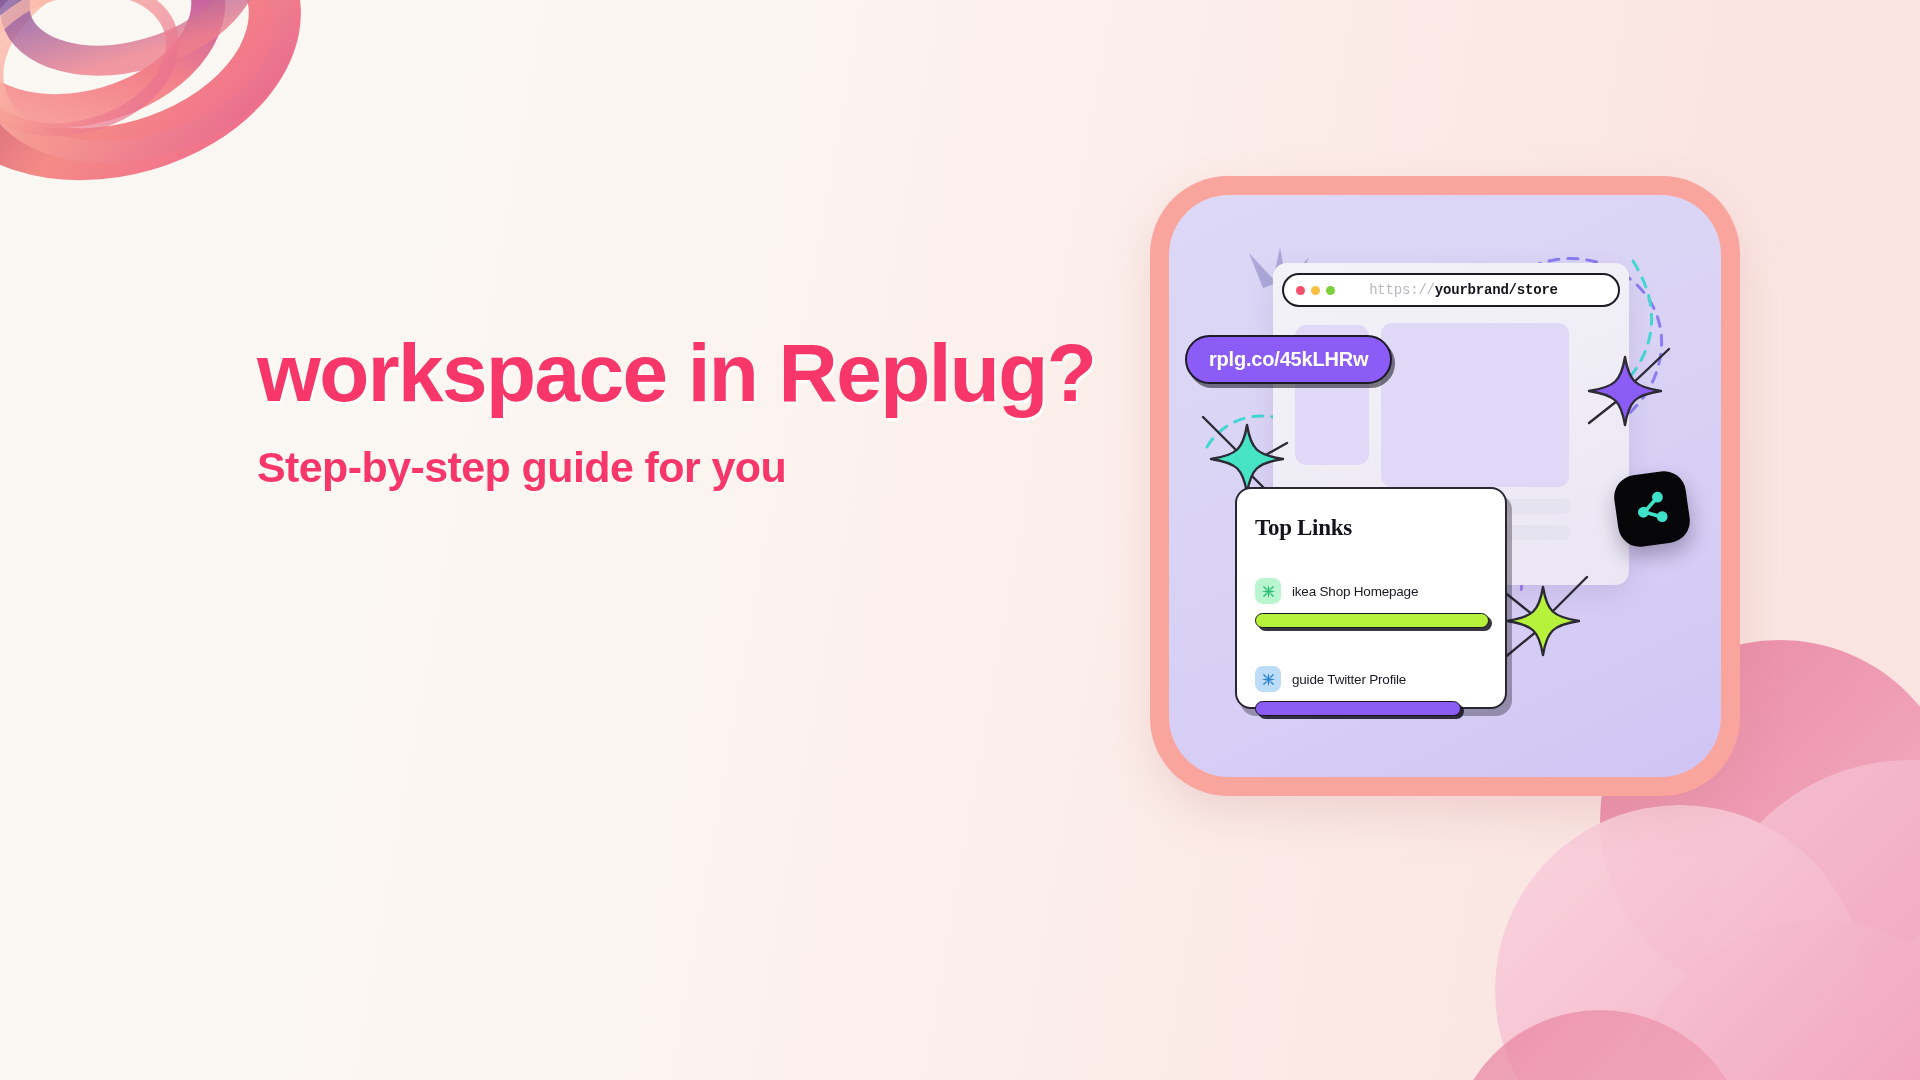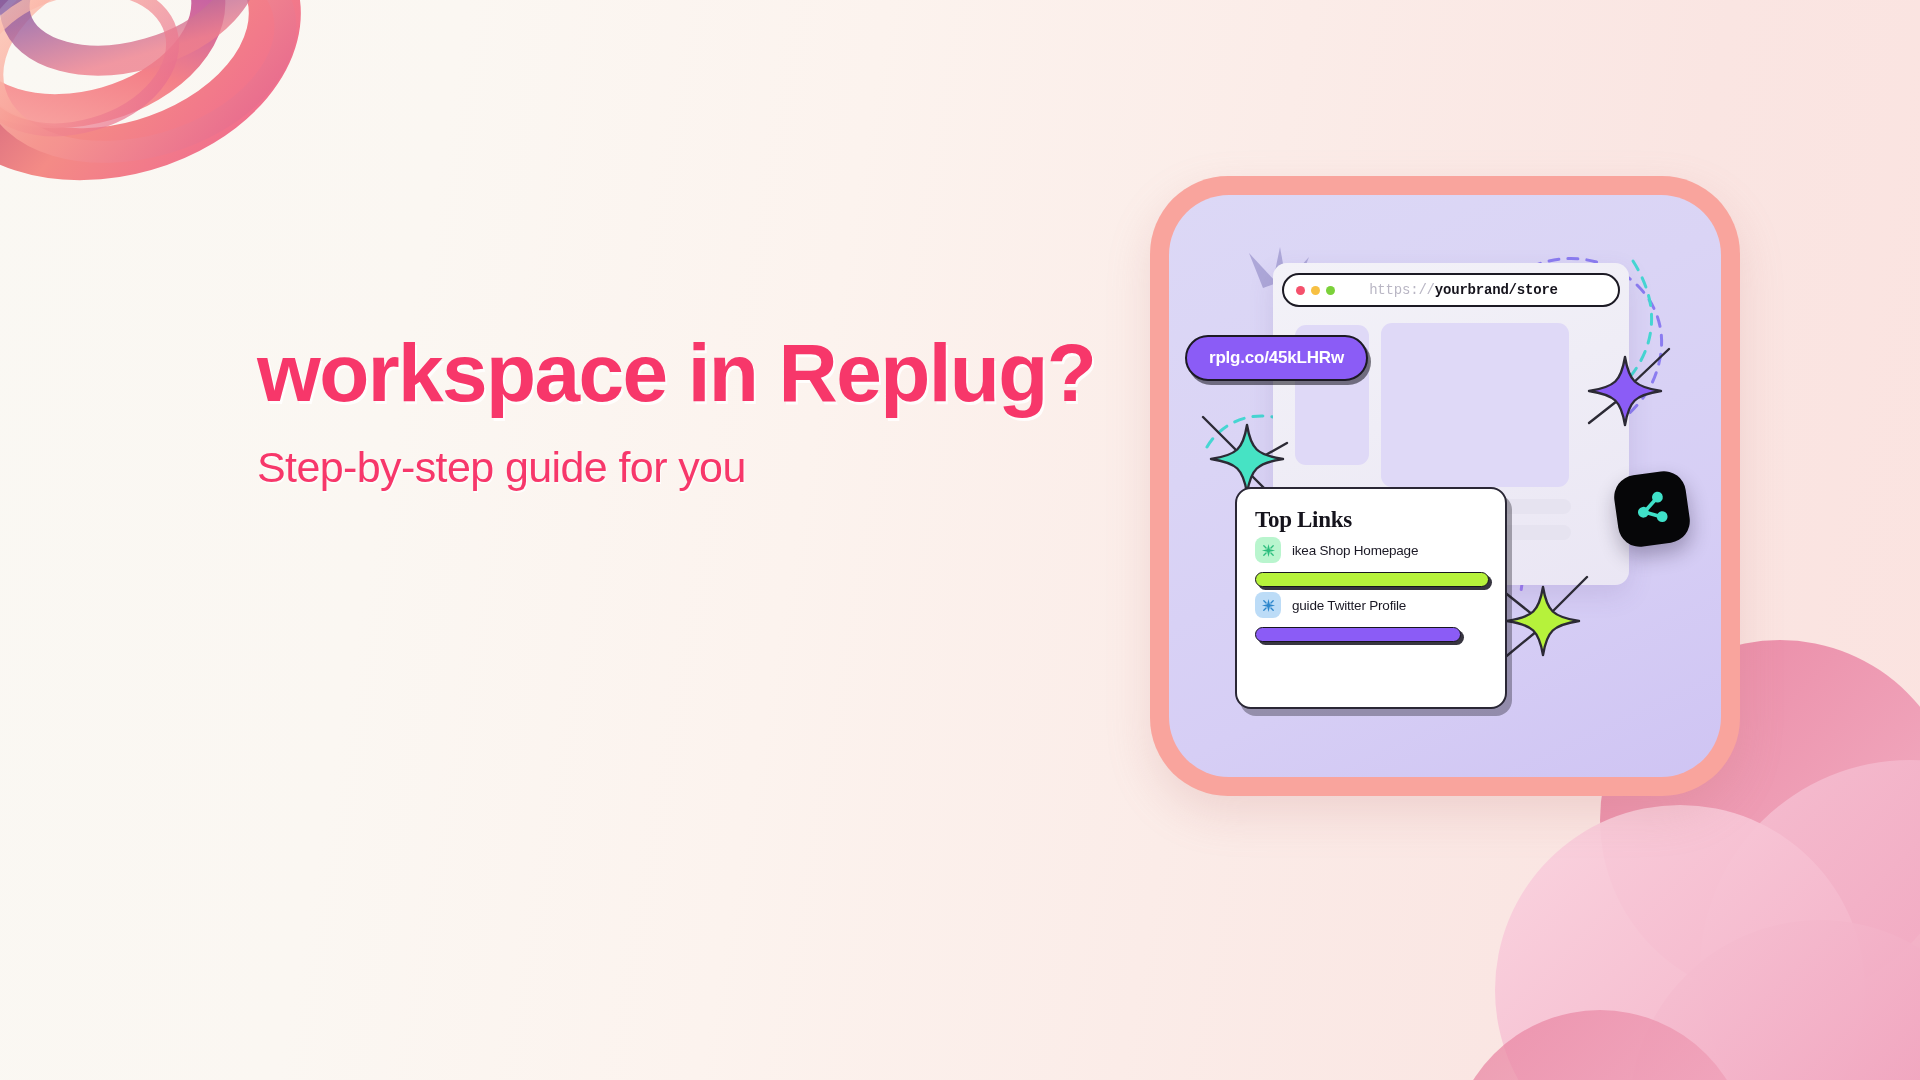--- a/index.html
+++ b/index.html
@@ -42,21 +42,21 @@
     line-height:1.04;
     font-weight:700;
     letter-spacing:-1.6px;
     text-shadow: 2px 3px 0 rgba(255,255,255,.85);
   }
   .hero-title .line2 { display:block; }
   .hero-subtitle {
     margin-top:28px;
     color:#F7376A;
     font-size:43px;
-    font-weight:400;
+    font-weight:700;
     letter-spacing:-0.6px;
     text-shadow: 1px 2px 0 rgba(255,255,255,.8);
   }
 
   
   .illus-card {
     position:absolute;
     left:1150px; top:176px;
     width:590px; height:620px;
     border-radius:78px;
@@ -109,42 +109,42 @@
   .ph-bar1  { left:178px; top:236px; width:120px; height:15px; background:#E6E3F0; }
   .ph-bar2  { left:178px; top:262px; width:120px; height:15px; background:#E6E3F0; }
 
   
   .pill {
     position:absolute; left:16px; top:140px;
     padding:11px 22px;
     background:#8B5CF6;
     border:2.5px solid #1C1A24;
     border-radius:30px;
-    color:#FFFFFF; font-size:17px; font-weight:700;
+    color:#FFFFFF; font-size:20px; font-weight:700;
     letter-spacing:-.2px;
     box-shadow:3px 4px 0 rgba(20,18,30,.55);
     white-space:nowrap;
   }
 
   
   .tl-card {
     position:absolute; left:66px; top:292px;
     width:272px; height:222px;
     background:#FFFFFF;
     border:2px solid #2A2735;
     border-radius:16px;
     box-shadow:5px 7px 0 rgba(25,22,35,.35);
-    padding:18px 16px 14px 18px;
+    padding:26px 16px 14px 18px;
   }
   .tl-title {
     font-family:"Liberation Serif", serif;
     font-size:23px; font-weight:700; color:#15131C;
     letter-spacing:-.3px;
   }
-  .tl-row { display:flex; align-items:center; gap:11px; margin-top:4px; }
+  .tl-row { display:flex; align-items:center; gap:11px; margin-top:37px; }
   .tl-chip { width:26px; height:26px; border-radius:8px; display:flex; align-items:center; justify-content:center; flex:0 0 auto; }
   .tl-chip.green { background:#B9F5CE; }
   .tl-chip.blue  { background:#BCDCF7; }
   .tl-label { font-size:13.5px; color:#1B1925; letter-spacing:-.2px; }
   .tl-bar-wrap { margin-top:9px; position:relative; height:16px; }
   .tl-bar {
     height:15px; border-radius:9px; border:1.6px solid #17151F;
     box-shadow:3px 3px 0 rgba(20,18,30,.85);
   }
   .tl-bar.green  { background:#B6F23B; width:100%; }

